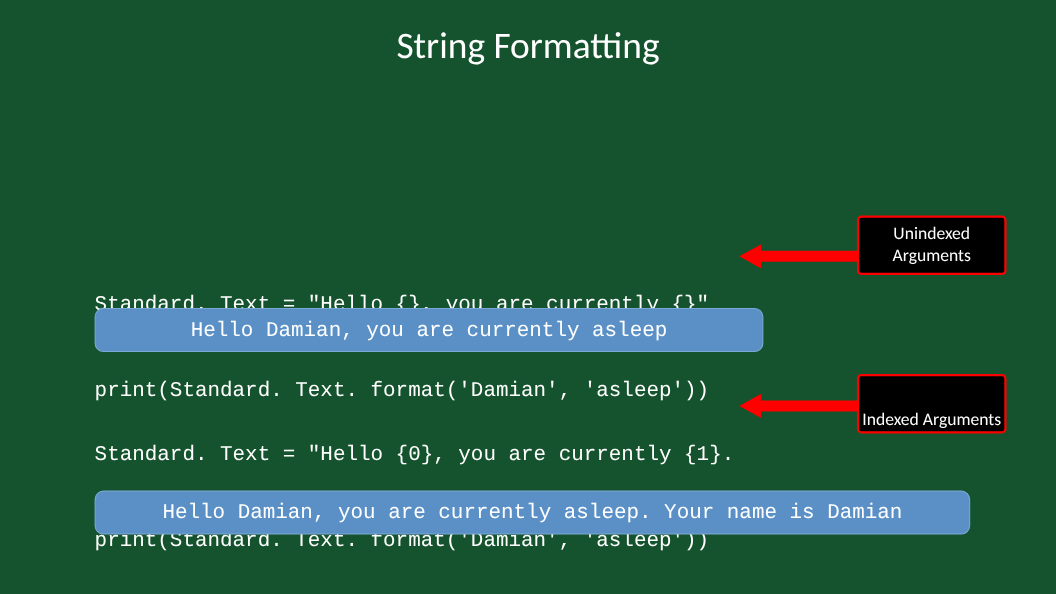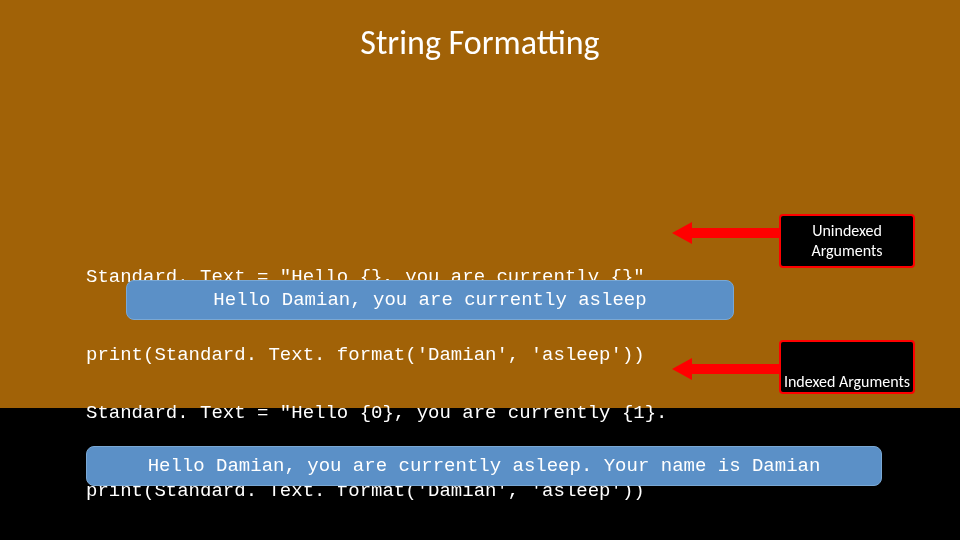--- a/index.html
+++ b/index.html
@@ -1,24 +1,24 @@
 <!DOCTYPE html>
 <html><head>
 <meta charset="utf-8">
 <style>
   * { margin: 0; padding: 0; box-sizing: border-box; }
   html, body { width: 960px; height: 540px; background: #000; font-family: Calibri, Arial, sans-serif; overflow: hidden; }
-  .slide { width: 960px; height: 408px; position: relative; background: #a16207; color: #fff; }
+  .slide { width: 960px; height: 540px; position: relative; background: #14532d; color: #fff; }
   .title { position: absolute; top: 22px; left: 0; width: 100%; text-align: center; font-size: 34px; font-weight: 400; color: #fff; }
   .bullet { position: absolute; top: 138px; left: 40px; font-size: 26px; color: #fff; }
   .bullet::before { content: "• "; }
   .code1 { position: absolute; top: 212px; left: 86px; font-family: "Courier New", monospace; font-size: 19px; line-height: 26px; color: #fff; white-space: pre; }
-  .box1 { position: absolute; top: 214px; right: 45px; width: 136px; height: 54px; background: #000; border: 2px solid #ff0000; border-radius: 4px; display: flex; align-items: center; justify-content: flex-start; text-align: center; font-size: 16px; line-height: 20px; color: #fff; }
+  .box1 { position: absolute; top: 196px; right: 45px; width: 136px; height: 54px; background: #000; border: 2px solid #ff0000; border-radius: 4px; display: flex; align-items: center; justify-content: flex-start; text-align: center; font-size: 16px; line-height: 20px; color: #fff; }
   .arrow1 { position: absolute; top: 222px; left: 672px; }
-  .output1 { position: absolute; top: 280px; left: 86px; width: 608px; height: 40px; background: #5b90c7; border: 1px solid #7aa8d4; border-radius: 8px; display: flex; align-items: center; justify-content: center; font-family: "Courier New", monospace; font-size: 19px; color: #fff; margin-left: 40px; }
+  .output1 { position: absolute; top: 280px; left: 86px; width: 608px; height: 40px; background: #5b90c7; border: 1px solid #7aa8d4; border-radius: 8px; display: flex; align-items: center; justify-content: center; font-family: "Courier New", monospace; font-size: 19px; color: #fff; }
   .code2 { position: absolute; top: 348px; left: 86px; font-family: "Courier New", monospace; font-size: 19px; line-height: 26px; color: #fff; white-space: pre; }
   .box2 { position: absolute; top: 340px; right: 45px; width: 136px; height: 54px; background: #000; border: 2px solid #ff0000; border-radius: 4px; display: flex; align-items: flex-end; justify-content: center; text-align: center; font-size: 16px; line-height: 20px; color: #fff; }
   .arrow2 { position: absolute; top: 358px; left: 672px; }
   .output2 { position: absolute; top: 418px; left: 86px; width: 796px; height: 40px; background: #5b90c7; border: 1px solid #7aa8d4; border-radius: 8px; display: flex; align-items: center; justify-content: center; font-family: "Courier New", monospace; font-size: 19px; color: #fff; margin-top: 28px; }
 </style>
 </head>
 <body>
 
 <div class="slide">
 

